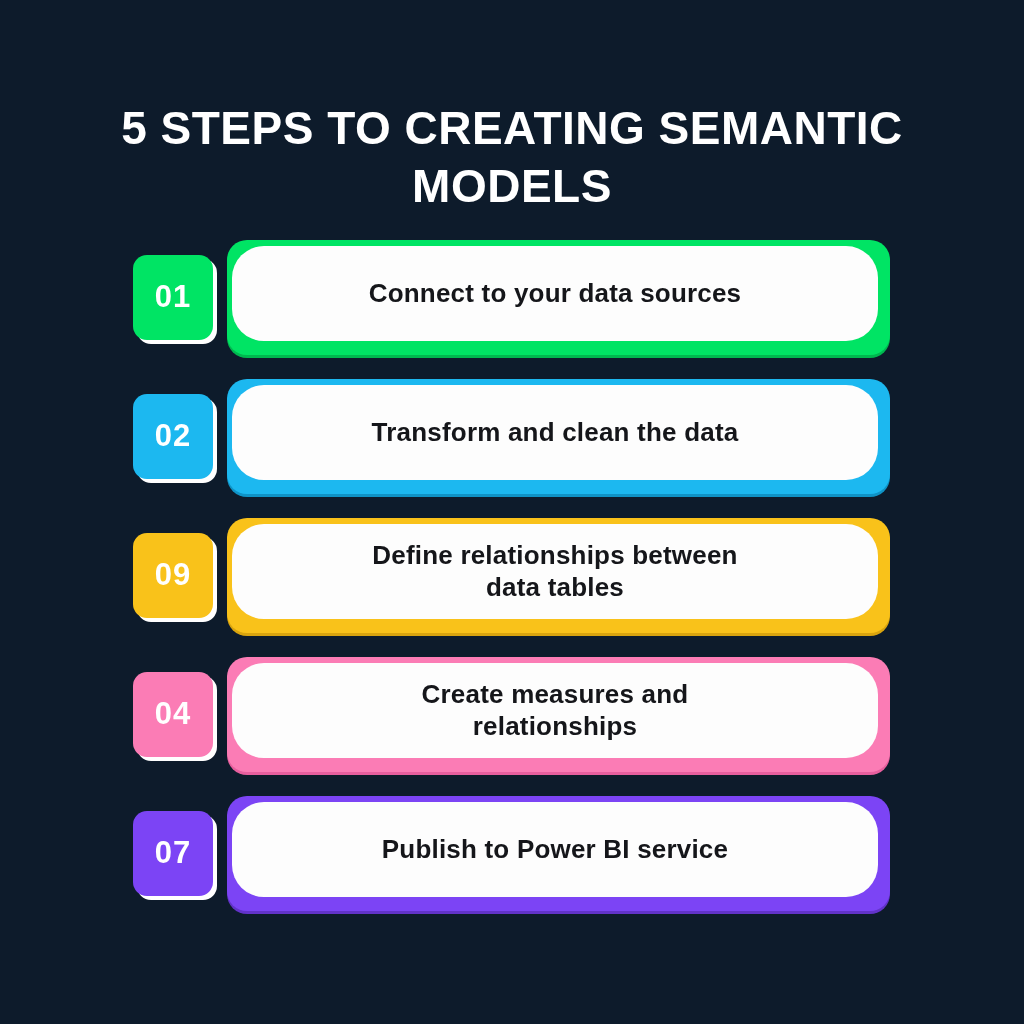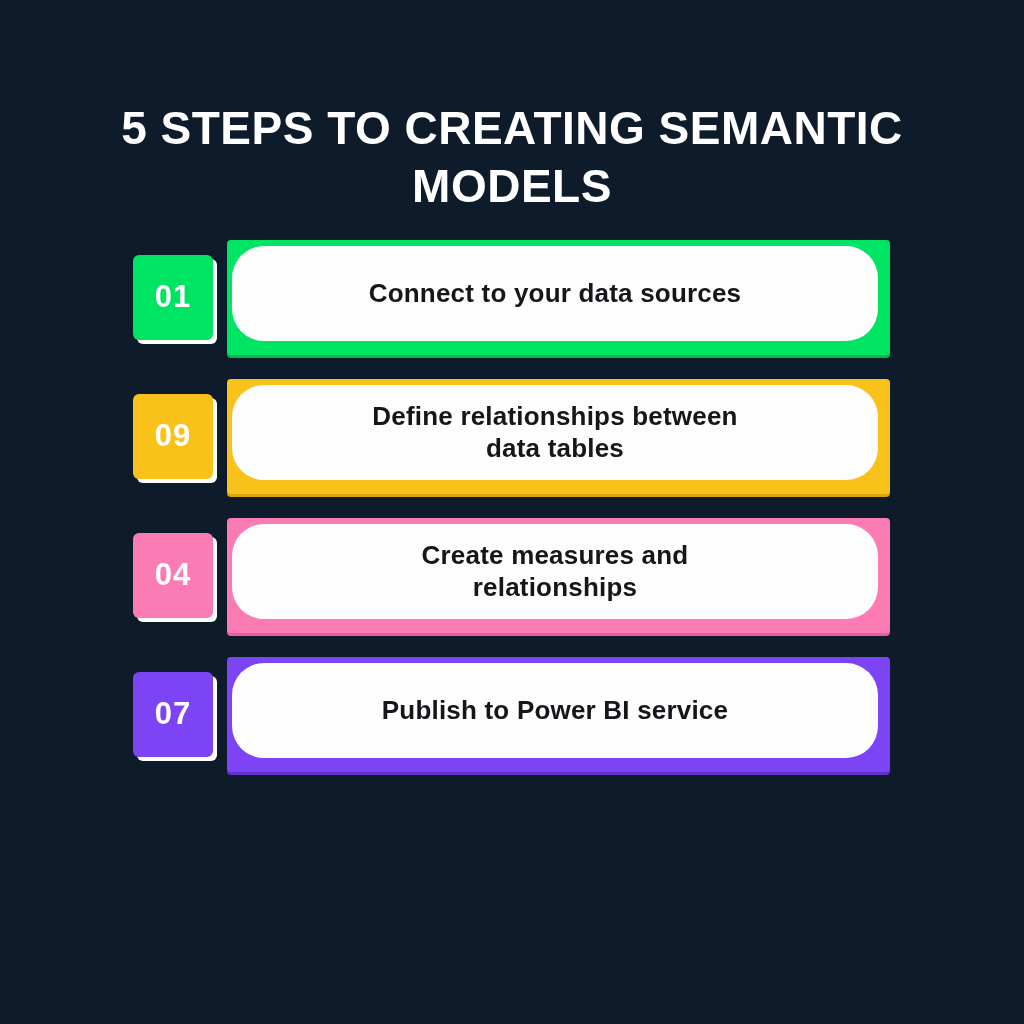--- a/index.html
+++ b/index.html
@@ -37,39 +37,39 @@
   .step {
     display: flex;
     align-items: center;
     height: 115px;
     margin-bottom: 24px;
   }
   .badge {
     flex: 0 0 auto;
     width: 80px;
     height: 85px;
-    border-radius: 6px;
+    border-radius: 14px;
     background: var(--c);
     box-shadow: 4px 4px 0 #FFFFFF;
     display: flex;
     align-items: center;
     justify-content: center;
     margin-right: 14px;
   }
   .badge-number {
     color: #FFFFFF;
     font-size: 31px;
     font-weight: 800;
     letter-spacing: 1px;
   }
   .pill-outer {
     flex: 1 1 auto;
     box-sizing: border-box;
     height: 115px;
-    border-radius: 4px;
+    border-radius: 20px;
     background: var(--c);
     box-shadow: 0 3px 0 var(--cd);
     padding: 6px 12px 14px 5px;
   }
   .pill-inner {
     width: 100%;
     height: 100%;
     box-sizing: border-box;
     background: #FDFDFD;
     border-radius: 32px;
@@ -101,20 +101,30 @@
       <div class="badge">
         <span class="badge-number">01</span>
       </div>
       <div class="pill-outer">
         <div class="pill-inner">
           <span class="step-label">Connect to your data sources</span>
         </div>
       </div>
     </div>
 
+    <div class="step" style="--c: #1CB8F0; --cd: #0F93C6;">
+      <div class="badge">
+        <span class="badge-number">02</span>
+      </div>
+      <div class="pill-outer">
+        <div class="pill-inner">
+          <span class="step-label">Transform and clean the data</span>
+        </div>
+      </div>
+    </div>
 
     <div class="step" style="--c: #F9C21A; --cd: #D9A40E;">
       <div class="badge">
         <span class="badge-number">09</span>
       </div>
       <div class="pill-outer">
         <div class="pill-inner">
           <span class="step-label">Define relationships between
 data tables</span>
         </div>

